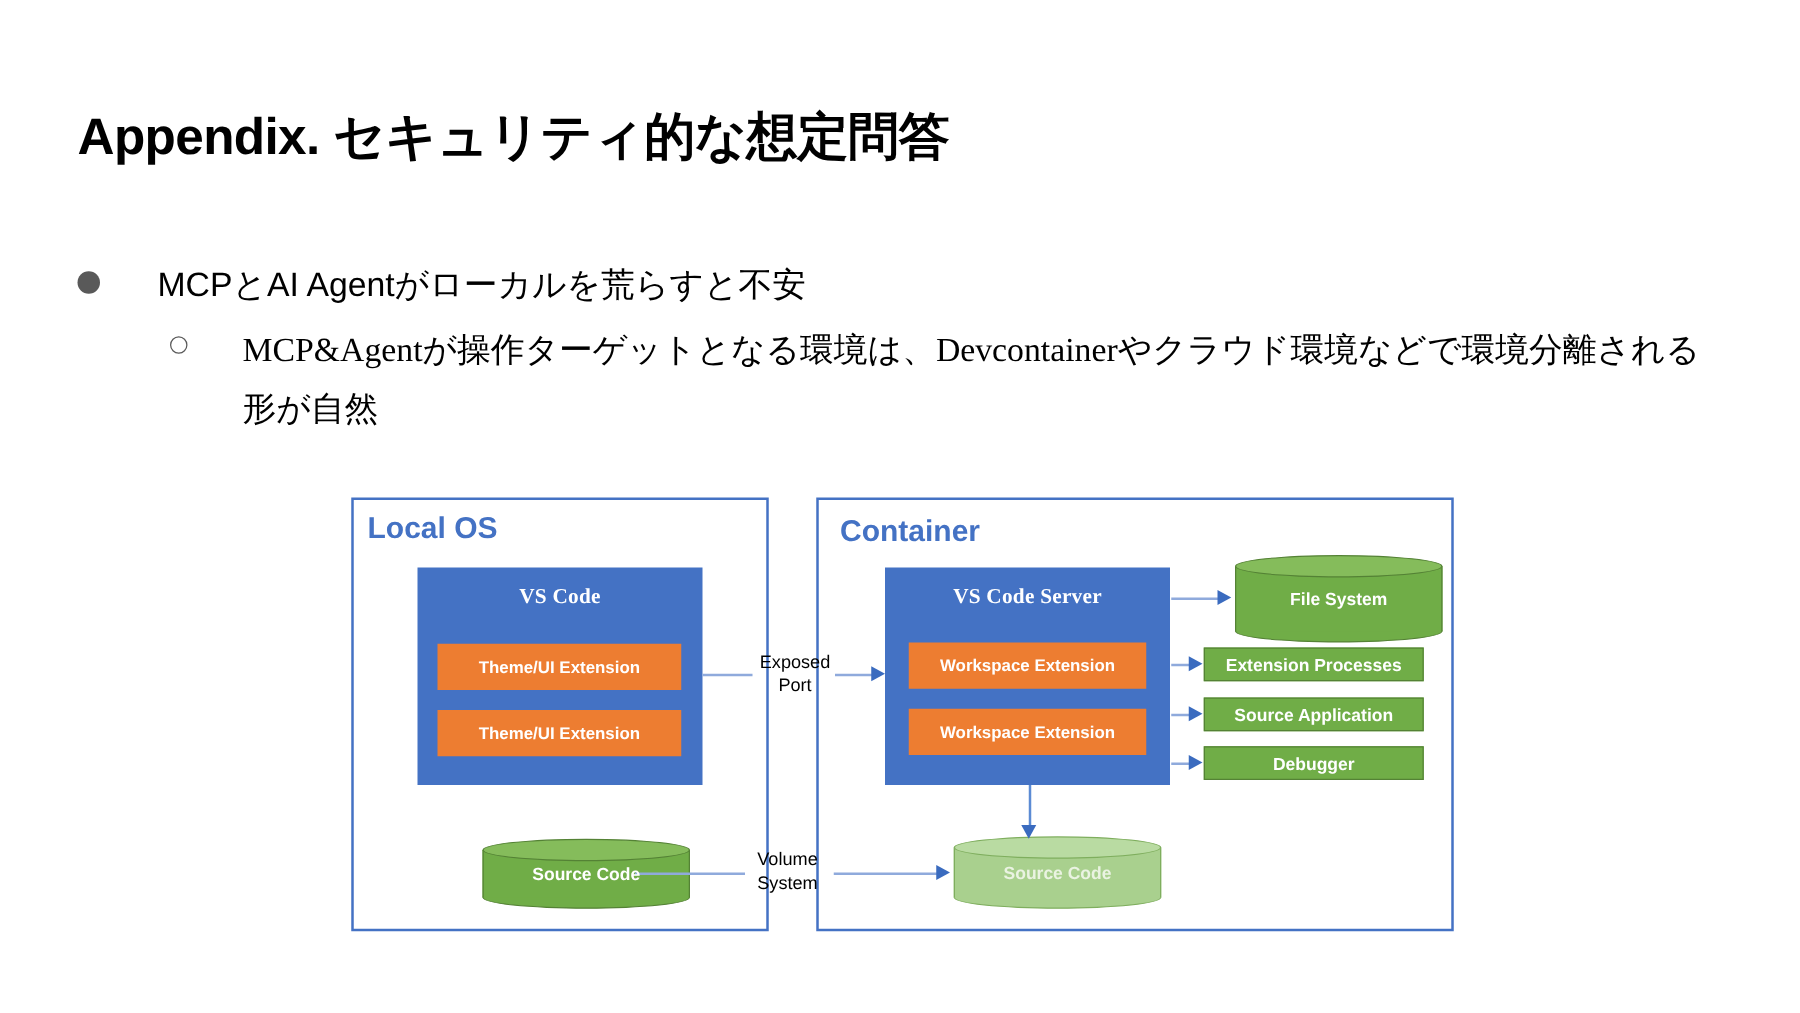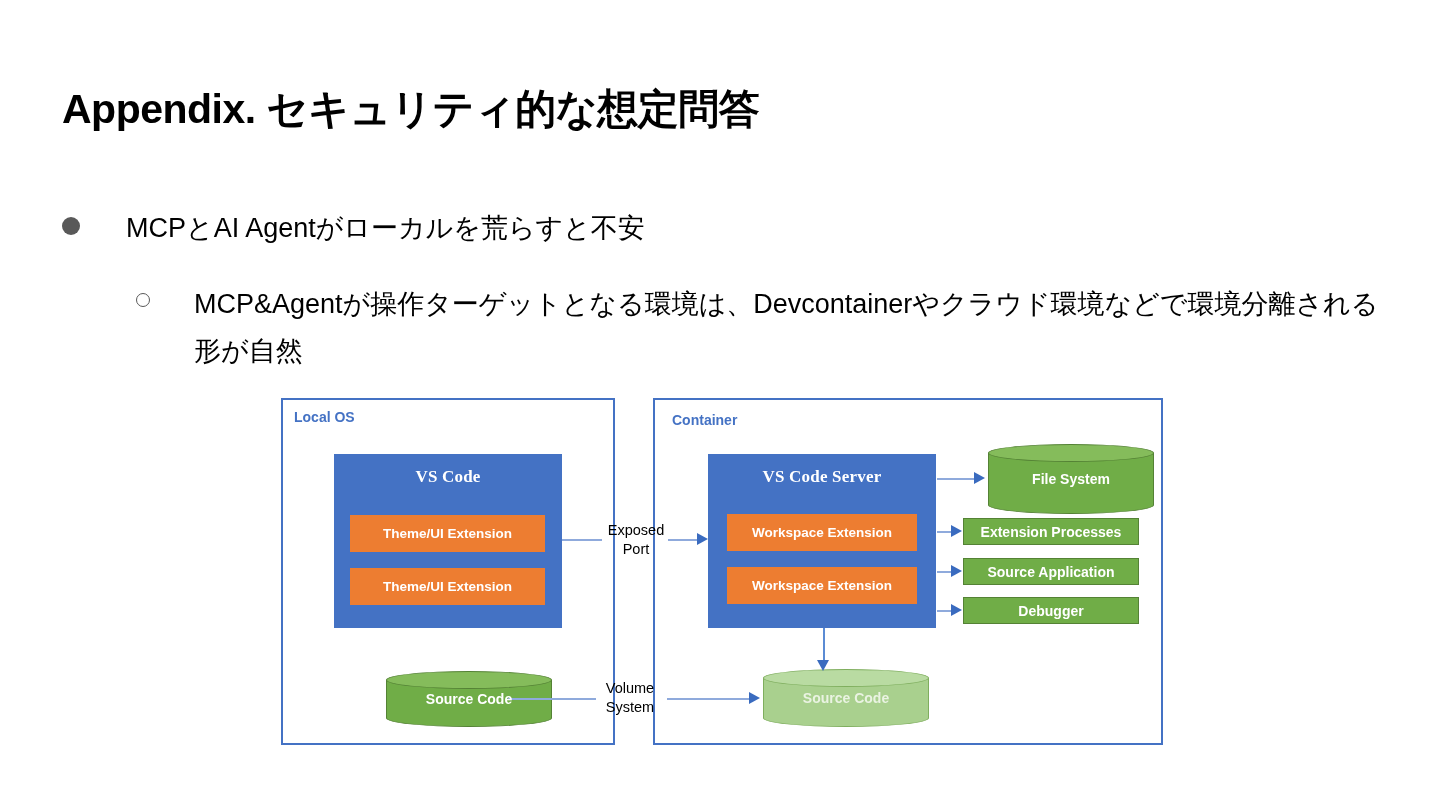--- a/index.html
+++ b/index.html
@@ -48,24 +48,25 @@
   .bullet-l1 .btext {
     margin-left: 46px;
     font-size: 27px;
     line-height: 40px;
     color: #000000;
   }
 
   .bullet-l2 {
     position: absolute;
     left: 136px;
-    top: 281px;
+    top: 257px;
     width: 1250px;
     display: flex;
     align-items: flex-start;
+    font-family: Liberation Serif, serif;
   }
   .bullet-l2 .marker {
     width: 14px;
     height: 14px;
     border-radius: 50%;
     border: 1.6px solid #595959;
     background: transparent;
     box-sizing: border-box;
     margin-top: 12px;
     flex: none;
@@ -87,21 +88,21 @@
   }
 
   .zone {
     position: absolute;
     border: 2px solid #4472C4;
     box-sizing: border-box;
     background: transparent;
   }
   .zone-label {
     position: absolute;
-    font-size: 14px;
+    font-size: 24px;
     font-weight: bold;
     color: #4472C4;
     white-space: nowrap;
   }
 
   .hostbox {
     position: absolute;
     background: #4472C4;
     box-sizing: border-box;
   }

